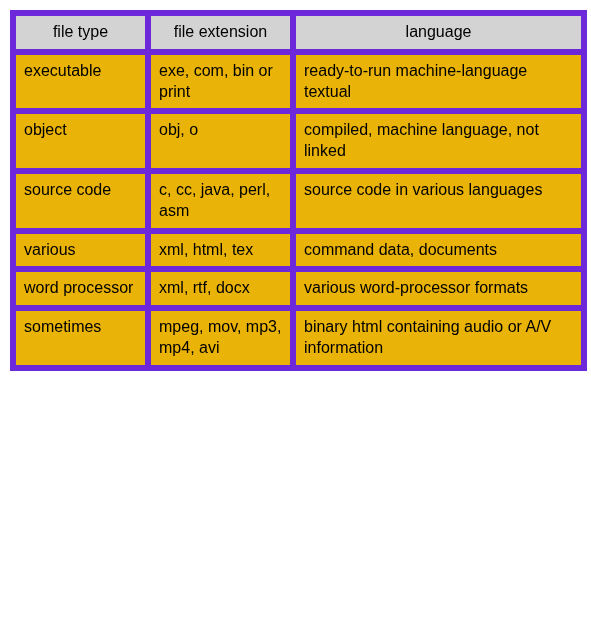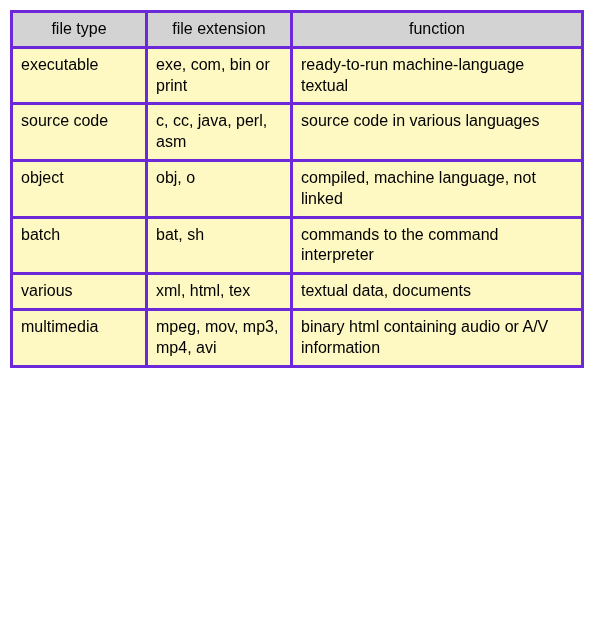--- a/index.html
+++ b/index.html
@@ -8,79 +8,79 @@
       font-family: Helvetica, Arial, sans-serif;
       font-size: 16px;
       background: #ffffff;
     }
     table {
       border-collapse: collapse;
       width: 571px;
       table-layout: fixed;
     }
     th, td {
-      border: 3px solid #6d28d9;
+      border: 6px solid #6d28d9;
       padding: 6px 8px;
       text-align: left;
       vertical-align: top;
       line-height: 1.3;
     }
     th {
       background-color: #d3d3d3;
       font-weight: normal;
       text-align: center;
     }
     td {
-      background-color: #fef9c3;
+      background-color: #eab308;
     }
     col.c1 { width: 135px; }
     col.c2 { width: 145px; }
     col.c3 { width: 291px; }
   </style>
 </head>
 <body>
 
 <table>
   <colgroup>
     <col class="c1">
       <col class="c2">
       <col class="c3">
   </colgroup>
   <thead>
     <tr>
       <th>file type</th>
       <th>file extension</th>
-      <th>function</th>
+      <th>language</th>
     </tr>
   </thead>
   <tbody>
     <tr>
       <td>executable</td>
       <td>exe, com, bin or print</td>
       <td>ready-to-run machine-language textual</td>
     </tr>
     <tr>
+      <td>object</td>
+      <td>obj, o</td>
+      <td>compiled, machine language, not linked</td>
+    </tr>
+    <tr>
       <td>source code</td>
       <td>c, cc, java, perl, asm</td>
       <td>source code in various languages</td>
     </tr>
     <tr>
-      <td>object</td>
-      <td>obj, o</td>
-      <td>compiled, machine language, not linked</td>
+      <td>various</td>
+      <td>xml, html, tex</td>
+      <td>command data, documents</td>
     </tr>
     <tr>
-      <td>batch</td>
-      <td>bat, sh</td>
-      <td>commands to the command interpreter</td>
+      <td>word processor</td>
+      <td>xml, rtf, docx</td>
+      <td>various word-processor formats</td>
     </tr>
     <tr>
-      <td>various</td>
-      <td>xml, html, tex</td>
-      <td>textual data, documents</td>
-    </tr>
-    <tr>
-      <td>multimedia</td>
+      <td>sometimes</td>
       <td>mpeg, mov, mp3, mp4, avi</td>
       <td>binary html containing audio or A/V information</td>
     </tr>
   </tbody>
 </table>
 
 </body></html>

